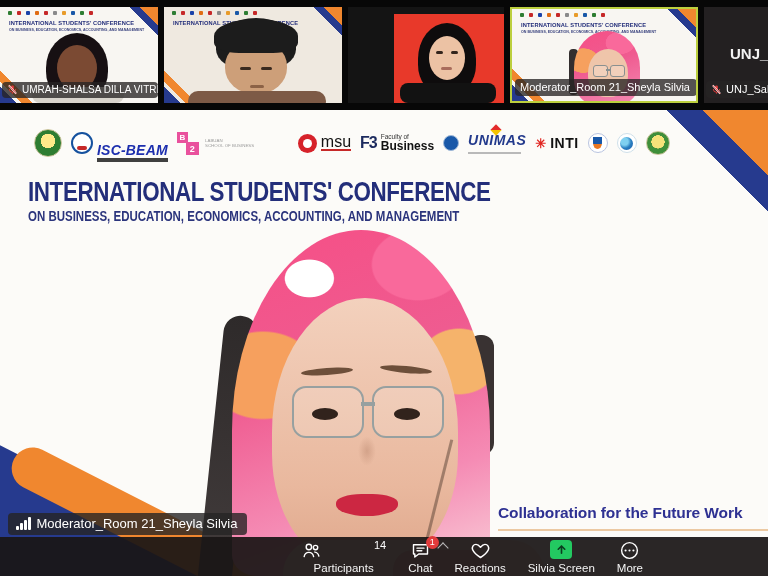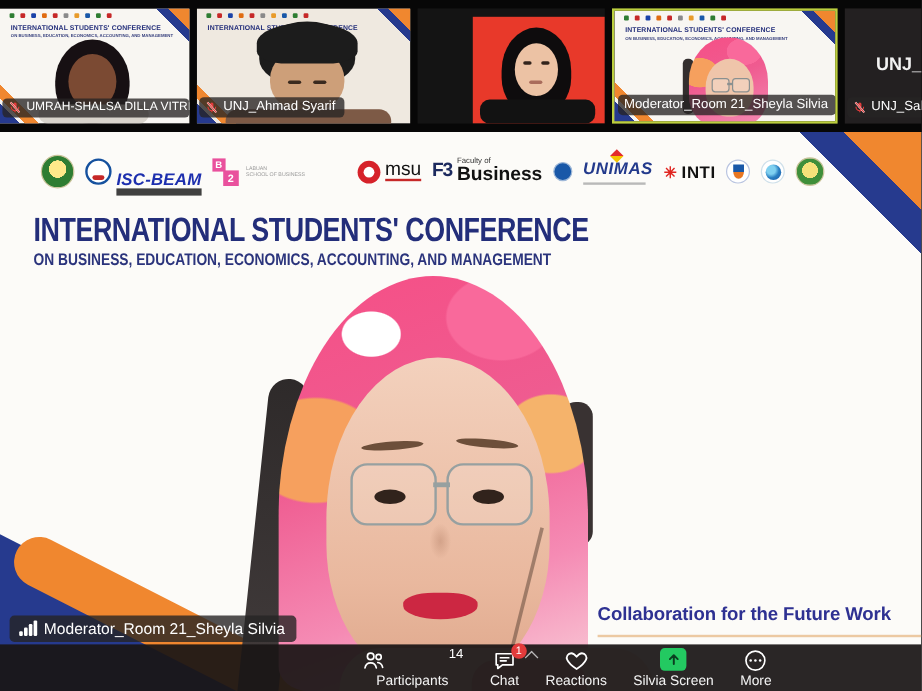--- a/index.html
+++ b/index.html
@@ -54,33 +54,33 @@
   .cbl-orange{position:absolute;left:14px;top:28px;width:300px;height:42px;border-radius:21px;
               background:#f0872f;transform:rotate(27deg);transform-origin:left center;}
   
   .logo-bar{position:absolute;top:10px;left:34px;height:46px;display:flex;align-items:center;gap:9px;z-index:3;}
   .lg{display:flex;align-items:center;gap:4px;flex:0 0 auto;}
   .seal{border-radius:50%;border:1px solid #c9c39a;}
   .seal.s1{width:26px;height:26px;background:radial-gradient(circle at 50% 42%,#ffe98a 0 36%,#2e7d32 37%);}
   .seal.s2{width:22px;height:22px;background:radial-gradient(circle at 50% 45%,#f6e27a 0 40%,#3f8f3a 41%);}
   .isc-ico{width:22px;height:22px;border-radius:50%;background:#fff;border:2px solid #15519e;box-sizing:border-box;position:relative;}
   .isc-ico::after{content:"";position:absolute;left:4px;bottom:2px;width:10px;height:4px;background:#c62828;border-radius:2px;}
-  .isc-txt{font-size:14px;font-weight:bold;font-style:italic;color:#1d2fae;letter-spacing:.2px;border-bottom:6px solid #404040;line-height:1.05;margin-top:19px;}
+  .isc-txt{font-size:14px;font-weight:bold;font-style:italic;color:#1d2fae;letter-spacing:.2px;border-bottom:4px solid #404040;line-height:1.05;margin-top:19px;}
   .b2-ico{position:relative;width:24px;height:24px;}
   .b2-ico .bq{position:absolute;background:#e9519d;color:#fff;font-weight:bold;display:flex;align-items:center;justify-content:center;}
   .b2-ico .bq.b{left:0;top:1px;width:11px;height:11px;font-size:8px;}
   .b2-ico .bq.two{right:2px;bottom:0;width:13px;height:13px;font-size:9px;}
   .b2-txt{display:flex;flex-direction:column;color:#9a9a9a;font-size:8px;transform:scale(.55);transform-origin:0 50%;width:70px;line-height:1.15;white-space:nowrap;}
   .msu-ico{width:19px;height:19px;border-radius:50%;background:#d6222a;position:relative;}
   .msu-ico::after{content:"";position:absolute;inset:5px;border-radius:50%;background:#fff;}
   .msu-txt{font-size:16px;font-weight:normal;color:#121212;line-height:.85;border-bottom:2px solid #c62828;}
   .f3-txt{font-size:16px;font-weight:bold;color:#1c2a5e;letter-spacing:-1px;}
   .fac{display:flex;flex-direction:column;line-height:1;}
   .fac .f-small{font-size:6.5px;color:#333;}
-  .fac .f-big{font-size:16px;font-weight:bold;color:#111;text-align:right;}
+  .fac .f-big{font-size:12px;font-weight:bold;color:#111;text-align:right;}
   .ums-ico{width:16px;height:16px;border-radius:50%;background:#1958a8;border:1px solid #9fb8d8;box-sizing:border-box;}
   .unimas{position:relative;display:flex;flex-direction:column;align-items:flex-start;font-style:italic;}
   .unimas .dia{position:absolute;top:-7px;left:24px;width:8px;height:8px;transform:rotate(45deg);
                background:linear-gradient(135deg,#e32b2b 50%,#f5c400 50%);}
   .unimas .u-txt{font-size:14px;font-weight:bold;color:#233a8c;letter-spacing:.5px;line-height:1;}
   .unimas .u-bar{width:90%;height:2px;background:#b9b9b9;margin-top:1px;}
   .inti-star{color:#e02520;font-size:13px;font-weight:bold;line-height:1;}
   .inti-txt{font-size:14px;font-weight:bold;color:#111;letter-spacing:.5px;}
   .shield-ico{width:20px;height:20px;border-radius:50%;background:#fff;border:1px solid #b9c4e0;box-sizing:border-box;
               display:flex;align-items:center;justify-content:center;}
@@ -209,29 +209,20 @@
         <div class="t-corner-tr"></div>
         <div class="t-corner-bl"></div>
       </div>
       <div class="shape" style="left:52px;top:11px;width:80px;height:52px;border-radius:50% 50% 40% 40%;background:#1c1c1c;"></div>
       <div class="shape" style="left:61px;top:33px;width:62px;height:54px;border-radius:48%;background:#cd9f79;"></div>
       <div class="shape" style="left:50px;top:12px;width:84px;height:34px;border-radius:50% 50% 30% 30%;background:#1c1c1c;"></div>
       <div class="shape" style="left:76px;top:60px;width:11px;height:2.5px;border-radius:2px;background:#3a2a1f;"></div>
       <div class="shape" style="left:97px;top:60px;width:11px;height:2.5px;border-radius:2px;background:#3a2a1f;"></div>
       <div class="shape" style="left:86px;top:78px;width:14px;height:3px;border-radius:2px;background:#8c6246;"></div>
       <div class="shape" style="left:24px;top:84px;width:138px;height:20px;border-radius:10px;background:#7d5a46;"></div>
-      <div class="name-tag">
-        <svg class="mic-ico" width="11" height="11" viewBox="0 0 24 24">
-            <path fill="#e23b3b" d="M12 3a3 3 0 0 1 3 3v5a3 3 0 0 1-6 0V6a3 3 0 0 1 3-3z"></path>
-            <path fill="none" stroke="#e23b3b" stroke-width="2" d="M5 11a7 7 0 0 0 14 0M12 18v3"></path>
-            <path stroke="#fff" stroke-width="3.4" d="M4 3l16 18" fill="none"></path>
-            <path stroke="#e23b3b" stroke-width="2" d="M4 3l16 18" fill="none"></path>
-          </svg>
-        <span class="nm" style="font-size:11px">UNJ_Ahmad Syarif</span>
-      </div>
     </div>
 
     <div class="tile t3" style="background:#141414;">
       <div class="t3-red"></div>
       <div class="shape" style="left:70px;top:16px;width:58px;height:72px;border-radius:50% 50% 42% 42%;background:#0e0c0d;"></div>
       <div class="shape" style="left:81px;top:29px;width:36px;height:44px;border-radius:50%;background:#ecc2a4;"></div>
       <div class="shape" style="left:88px;top:44px;width:7px;height:3px;border-radius:2px;background:#33241c;"></div>
       <div class="shape" style="left:103px;top:44px;width:7px;height:3px;border-radius:2px;background:#33241c;"></div>
       <div class="shape" style="left:93px;top:60px;width:11px;height:3px;border-radius:2px;background:#a96c5c;"></div>
       <div class="shape" style="left:52px;top:76px;width:96px;height:20px;border-radius:8px;background:#121212;"></div>

